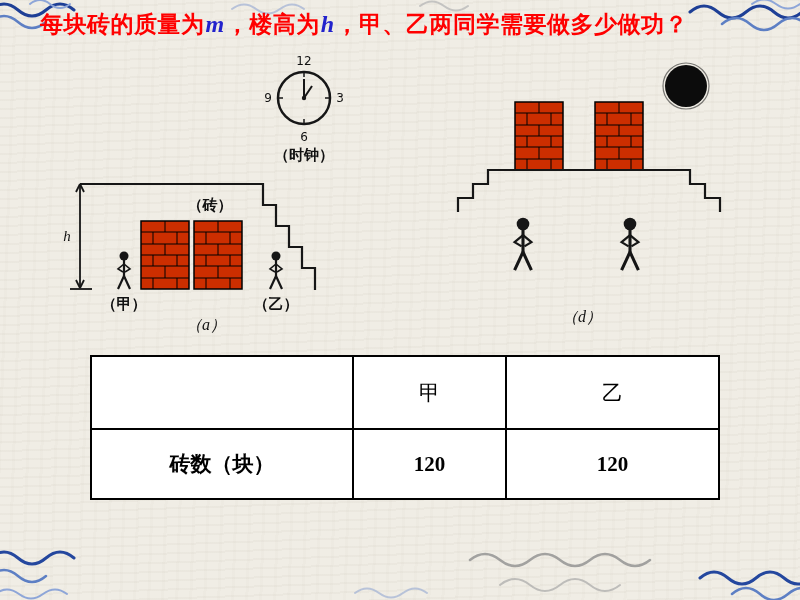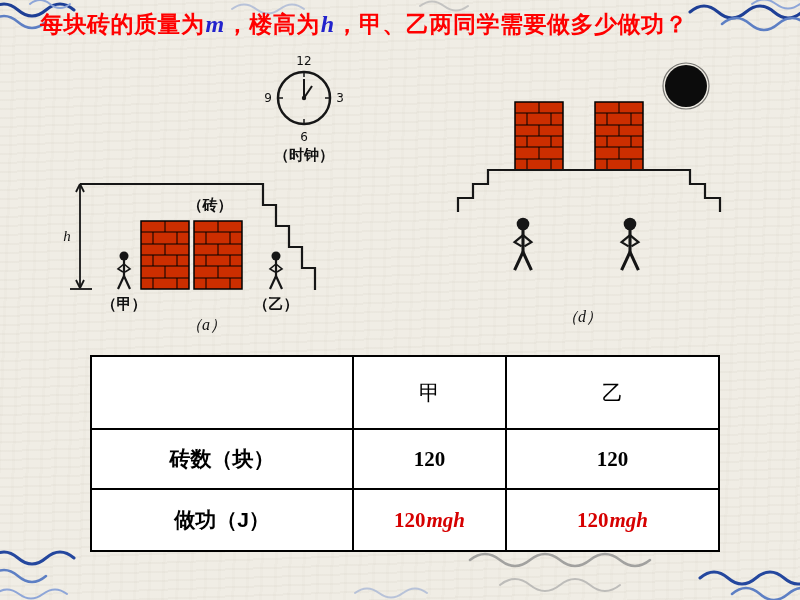--- a/index.html
+++ b/index.html
@@ -204,26 +204,21 @@
       <col style="width:262px">
         <col style="width:153px">
         <col style="width:213px">
     </colgroup>
     <tbody>
       <tr style="height:73px">
         <td></td>
         <td class="th-cn">甲</td>
         <td class="th-cn">乙</td>
       </tr>
-      <tr style="height:60px">
+      <tr style="height:70px">
         <td class="rowlab">砖数（块）</td>
         <td class="val">120</td>
         <td class="val">120</td>
       </tr>
-      <tr style="height:62px">
-        <td class="rowlab">做功（J）</td>
-        <td class="val work"><span>120</span><span class="wvar">mgh</span></td>
-        <td class="val work"><span>120</span><span class="wvar">mgh</span></td>
-      </tr>
     </tbody>
   </table>
 
 </div>
 
 </body></html>

